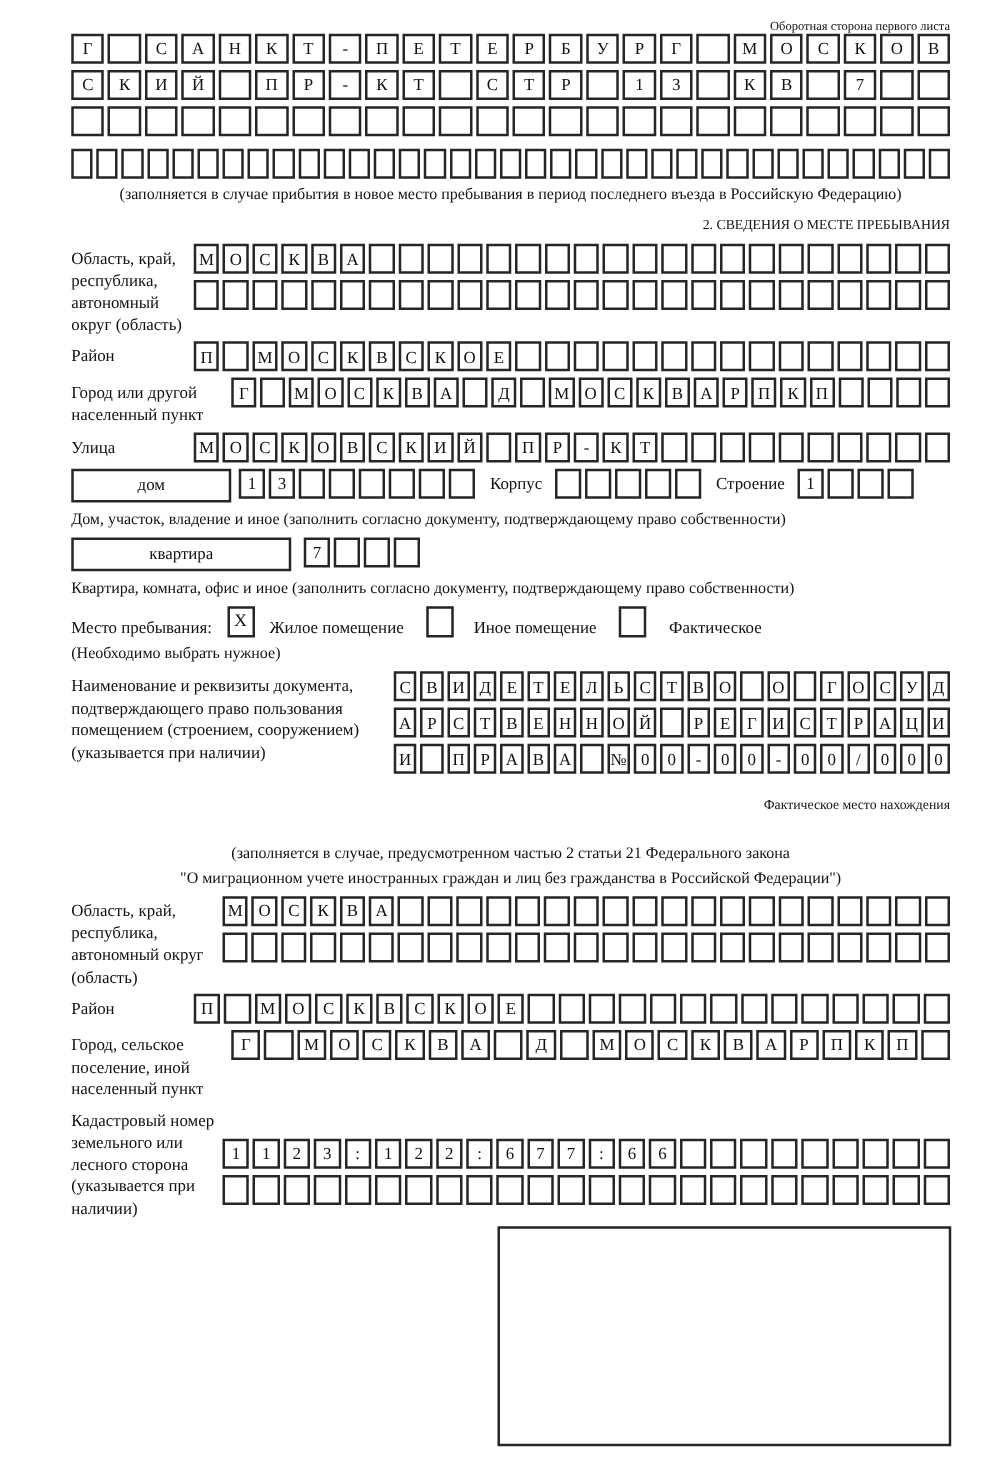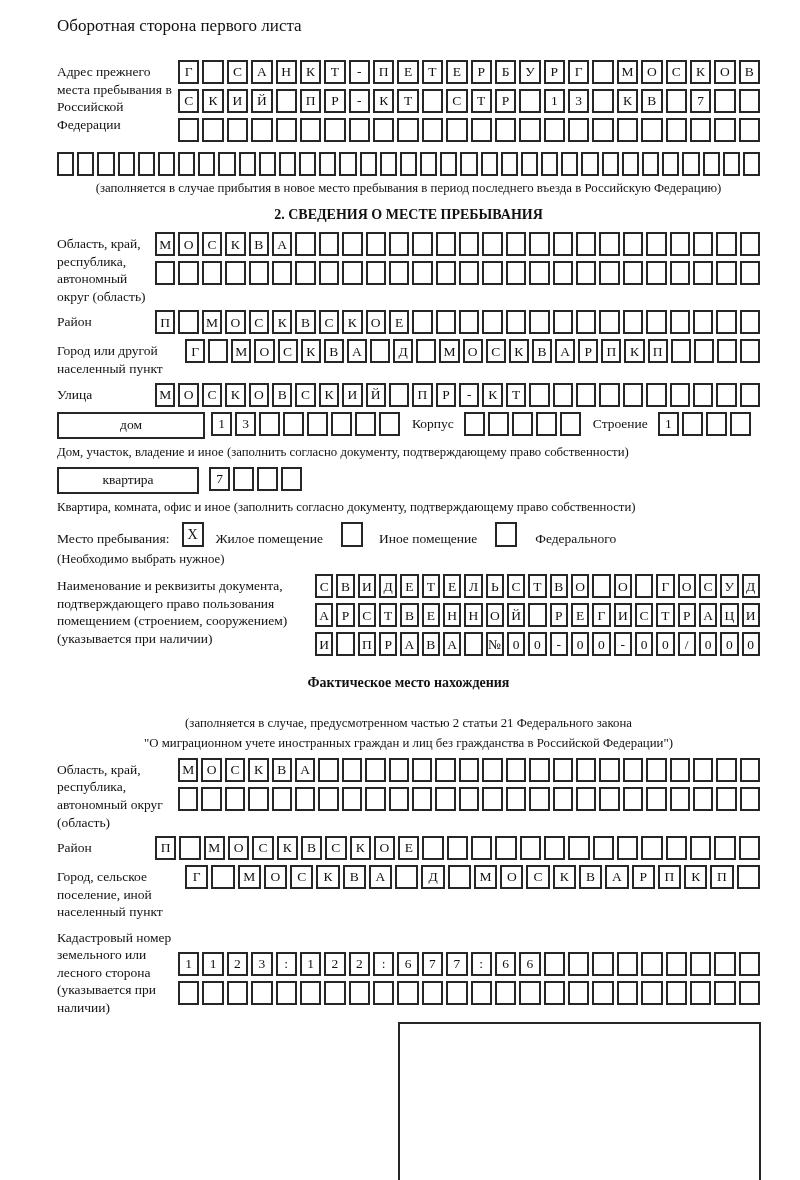--- a/index.html
+++ b/index.html
@@ -5,58 +5,57 @@
   *{margin:0;padding:0;box-sizing:border-box}
   html,body{background:#fff}
   body{
     width:800px;height:1180px;overflow:hidden;
     color:#111;
     font-family:"Liberation Serif", "DejaVu Serif", serif;
     font-size:13.5px;
     padding:16px 40px 0 57px;
     position:relative;
   }
-  .hdr{font-size:17px;margin-bottom:24px}
+  .hdr{text-align:right;font-size:10px;}
   .frow{display:flex;align-items:flex-start;margin-bottom:5px}
   .lbl{flex:0 0 121px;line-height:1.3;padding-top:3px;padding-right:6px}
   .lbl98{flex:0 0 98px}
   .lbl128{flex:0 0 128px}
   .lbl258{flex:0 0 258px}
   .rows{flex:1;min-width:0}
   .rows .cells{margin-bottom:5px}
   .cells{display:flex;gap:3px;flex:1;min-width:0}
   .cell{
     flex:1;height:24px;border:2px solid #262626;background:#fff;
     display:flex;align-items:center;justify-content:center;
     font-size:13.5px;line-height:1;
   }
   .cellf{flex:0 0 21px}
   .wide{border:2px solid #262626;height:27px;display:flex;align-items:center;justify-content:center;background:#fff}
-  .wide-dom{width:148px}
-  .wide-kv{width:142px}
+  .wide-dom{width:128px}
+  .wide-kv{width:176px}
   .inline-lbl{padding:4px 10px 0 12px;white-space:nowrap}
   .note{font-size:12.8px;line-height:1.35;margin-bottom:6px}
   .c{text-align:center}
-  .title{font-weight:bold;font-size:14px;text-align:center;margin:10px 0 9px 0}
+  .title{font-weight:normal;font-size:11px;text-align:right;margin:10px 0 9px 0}
   .chk{width:22px;height:25px;border:2px solid #262626;display:flex;align-items:center;justify-content:center;font-size:14px;background:#fff}
   .mesto{display:flex;align-items:flex-end;margin:6px 0 4px 0}
   .mesto .gap-s{width:12px}
   .mesto .gap-m{width:16px}
   .mesto .gap-l{width:18px}
   .kad-rows{flex:1;min-width:0;padding-top:26px}
   .stamp{margin-left:341px;width:363px;height:176px;border:2px solid #262626;margin-top:6px;background:#fff}
   .mb0{margin-bottom:0}
 </style>
 </head>
 <body>
 
 <div class="hdr">Оборотная сторона первого листа</div>
 
 <div class="frow">
-  <div class="lbl">Адрес прежнего места пребывания в Российской Федерации</div>
   <div class="rows">
     <div class="cells">
         <span class="cell">Г</span>
         <span class="cell"></span>
         <span class="cell">С</span>
         <span class="cell">А</span>
         <span class="cell">Н</span>
         <span class="cell">К</span>
         <span class="cell">Т</span>
         <span class="cell">-</span>
@@ -376,21 +375,21 @@
   <span class="chk">X</span>
   <span class="gap-s"></span>
   <span>Жилое помещение</span>
   <span class="gap-l"></span>
   <span class="chk"></span>
   <span class="gap-m"></span>
   <span>Иное помещение</span>
   <span class="gap-l"></span>
   <span class="chk"></span>
   <span class="gap-l"></span>
-  <span>Федерального</span>
+  <span>Фактическое</span>
 </div>
 <div class="note" style="text-align:left;width:560px">(Необходимо выбрать нужное)</div>
 
 <div class="frow" style="margin-top:2px">
   <div class="lbl lbl258">Наименование и реквизиты документа, подтверждающего право пользования помещением (строением, сооружением) (указывается при наличии)</div>
   <div class="rows">
     <div class="cells">
         <span class="cell">С</span>
         <span class="cell">В</span>
         <span class="cell">И</span>

